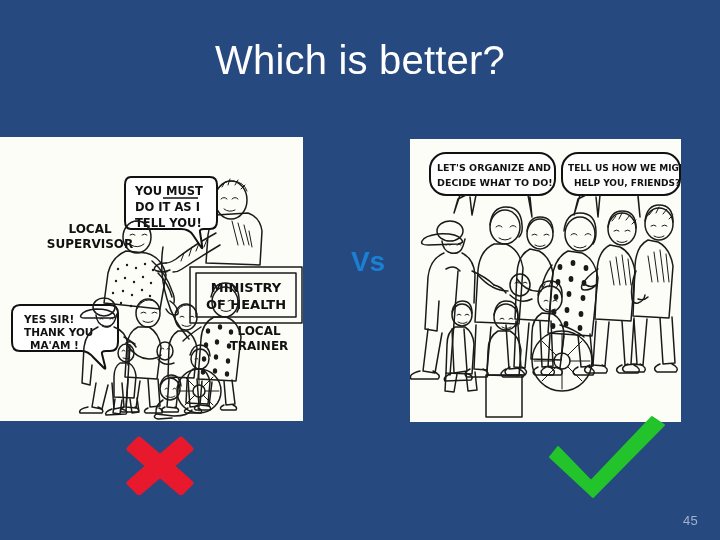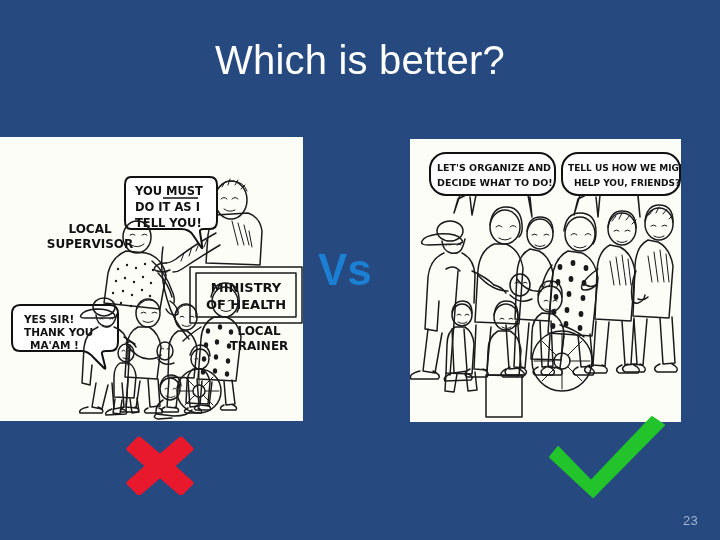--- a/index.html
+++ b/index.html
@@ -54,23 +54,23 @@
     height: 283px;
   }
   .panel svg { display: block; }
 
   
   .vs-text {
     position: absolute;
     left: 318px;
     top: 248px;
     width: 100px;
-    text-align: left;
+    text-align: center;
     color: #1b7fd4;
-    font-size: 44px;
+    font-size: 28px;
     font-weight: bold;
     line-height: 1;
   }
 
   
   .mark {
     position: absolute;
   }
   .mark-cross {
     left: 125px;
@@ -489,15 +489,15 @@
       <path d="M14 4 L35 22 L56 4 L66 14 L47 31 L66 48 L56 58 L35 40 L14 58 L4 48 L23 31 L4 14 Z" fill="#e8192c" stroke="#e8192c" stroke-width="5" stroke-linejoin="round"></path>
     </svg>
   </div>
 
   <div class="mark mark-check">
     <svg width="118" height="85" viewBox="0 0 118 85" xmlns="http://www.w3.org/2000/svg">
       <path d="M2 42 L10 32 L43 66 L104 2 L116 10 L45 82 Z" fill="#22c32b" stroke="#22c32b" stroke-width="2" stroke-linejoin="round"></path>
     </svg>
   </div>
 
-  <div class="page-number">23</div>
+  <div class="page-number">45</div>
 
 </div>
 
 </body></html>

